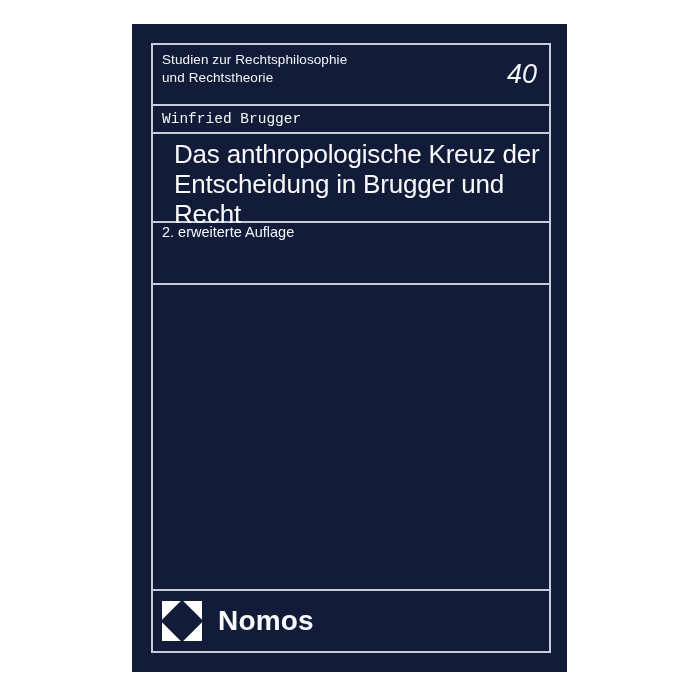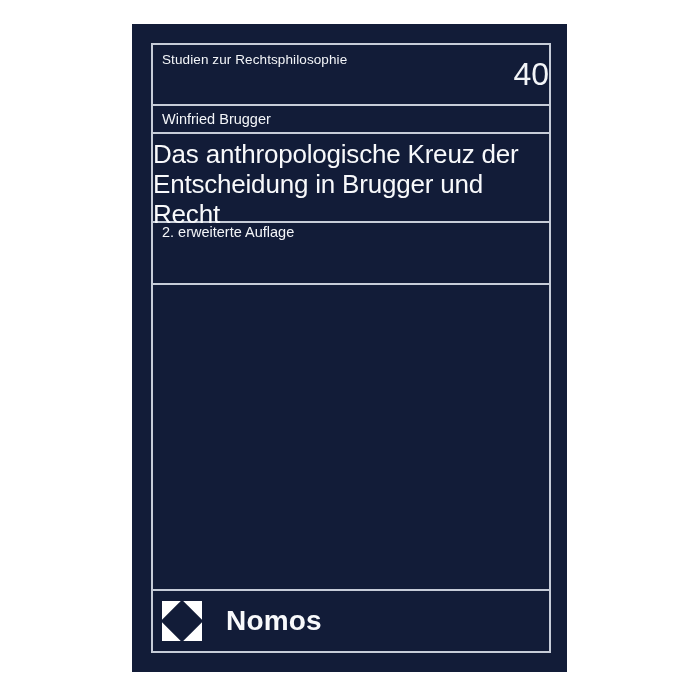--- a/index.html
+++ b/index.html
@@ -38,34 +38,37 @@
     justify-content:space-between;
     align-items:stretch;
   }
   .series-text{
     padding:6px 0 0 9px;
     font-size:13.5px;
     line-height:18px;
     letter-spacing:0.1px;
   }
   .volume{
-    font-size:32px;
+    font-size:27px;
+    padding-right:12px;
     display:flex;
     align-items:center;
+    font-style:italic;
   }
   .sec-author{
     height:28px;
     display:flex;
     align-items:center;
     padding-left:9px;
     font-size:14.5px;
+    font-family:Liberation Mono, monospace;
   }
   .sec-title{
     height:89px;
-    padding:5px 0 0 0;
+    padding:5px 0 0 21px;
     font-size:26px;
     line-height:30px;
     letter-spacing:-0.2px;
     color:#f8f9fb;
   }
   .sec-edition{
     height:62px;
     padding:1px 0 0 9px;
     font-size:14.5px;
   }
@@ -86,36 +89,37 @@
     flex:0 0 auto;
   }
   .diamond{
     position:absolute;
     left:50%; top:50%;
     width:30px; height:30px;
     background:var(--cover-bg);
     transform:translate(-50%,-50%) rotate(45deg);
   }
   .publisher-name{
-    margin-left:24px;
+    margin-left:16px;
     font-size:28px;
     font-weight:bold;
     letter-spacing:0.2px;
     color:#f8f9fb;
   }
 </style>
 </head>
 <body>
 
 <div class="cover">
   <div class="frame">
 
     <div class="section divided sec-series">
       <div class="series-text">
         <div>Studien zur Rechtsphilosophie</div>
+        <div>und Rechtstheorie</div>
       </div>
       <div class="volume">40</div>
     </div>
 
     <div class="section divided sec-author">
       <span>Winfried Brugger</span>
     </div>
 
     <div class="section divided sec-title">
       <div>Das anthropologische Kreuz der</div>

